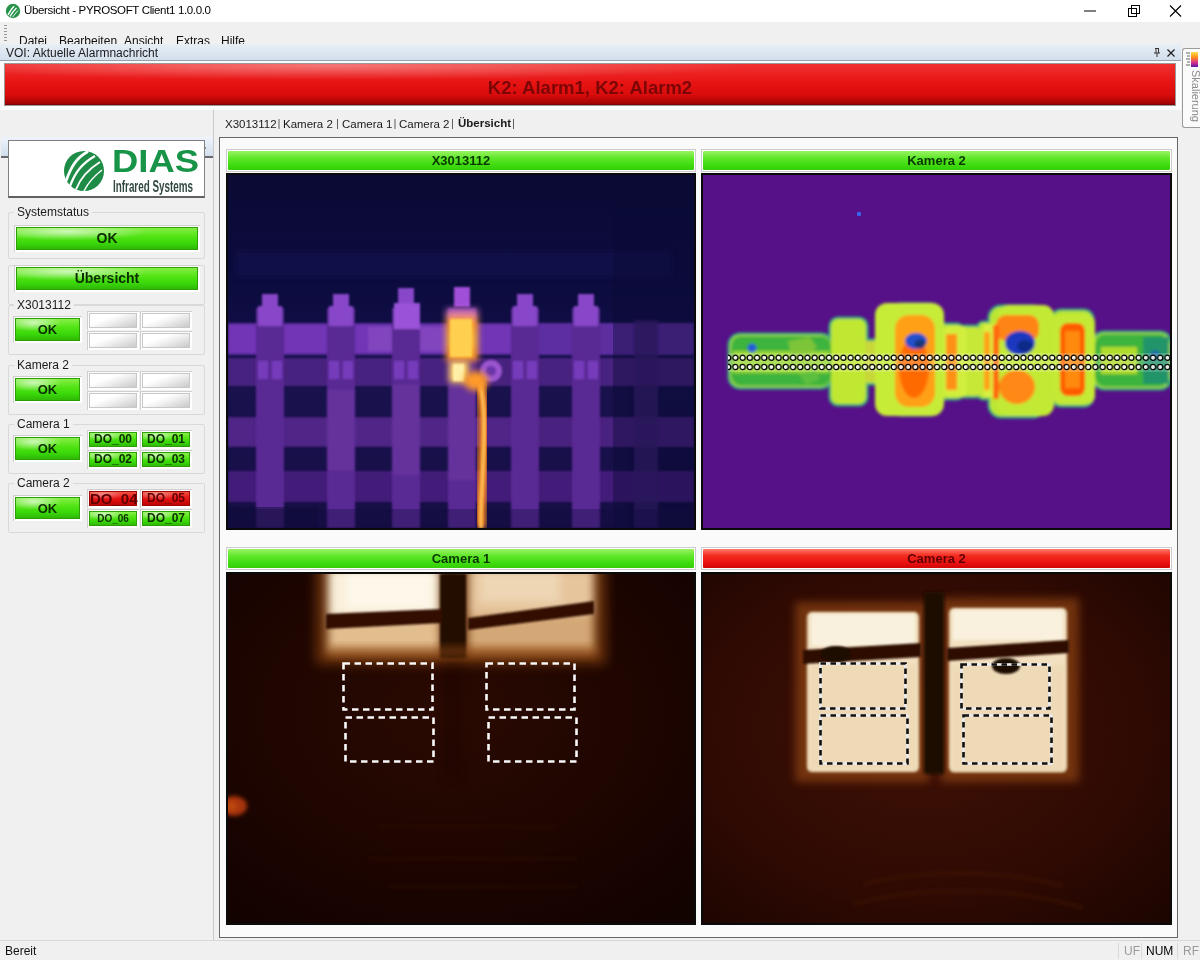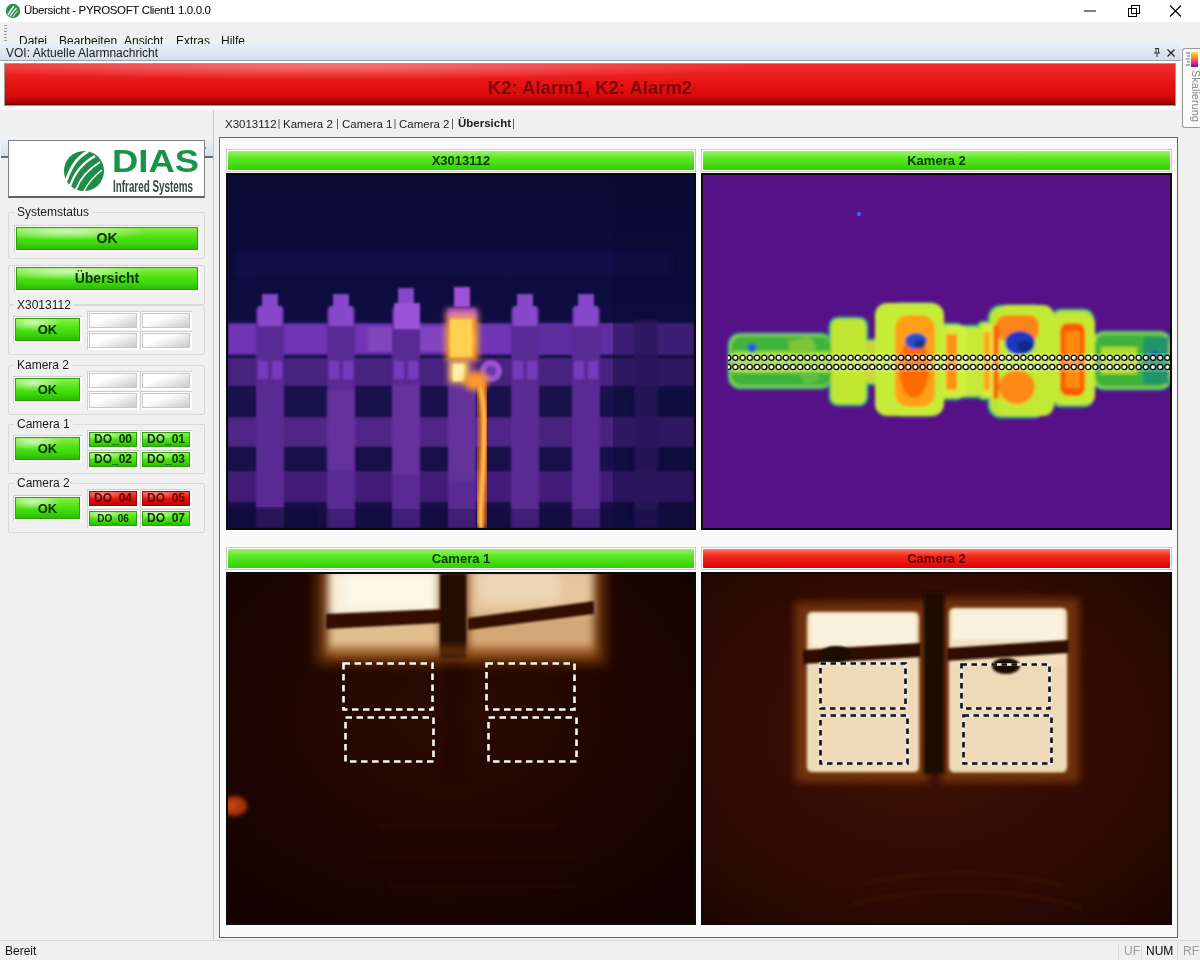--- a/index.html
+++ b/index.html
@@ -220,21 +220,21 @@
         <div class="greenbtn" style="font-size:12px; line-height:13px">DO_03</div>
       </div>
 
     <div class="group" style="top:373px; height:50px">
         <span class="glabel">Camera 2</span>
       </div>
     <div class="btnframe" style="left:13px; top:385px; width:69px; height:26px">
       <div class="greenbtn" style="font-size:13px; line-height:21px">OK</div>
     </div>
     <div class="btnframe" style="left:87px; top:379px; width:52px; height:19px">
-        <div class="redbtn" style="font-size:12px; line-height:13px">DO_04</div>
+        <div class="redbtn" style="font-size:15px; line-height:13px">DO_04</div>
       </div>
     <div class="btnframe" style="left:140px; top:379px; width:52px; height:19px">
         <div class="redbtn" style="font-size:12px; line-height:13px">DO_05</div>
       </div>
     <div class="btnframe" style="left:87px; top:399px; width:52px; height:19px">
         <div class="greenbtn" style="font-size:10px; line-height:13px">DO_06</div>
       </div>
     <div class="btnframe" style="left:140px; top:399px; width:52px; height:19px">
         <div class="greenbtn" style="font-size:12px; line-height:13px">DO_07</div>
       </div>

